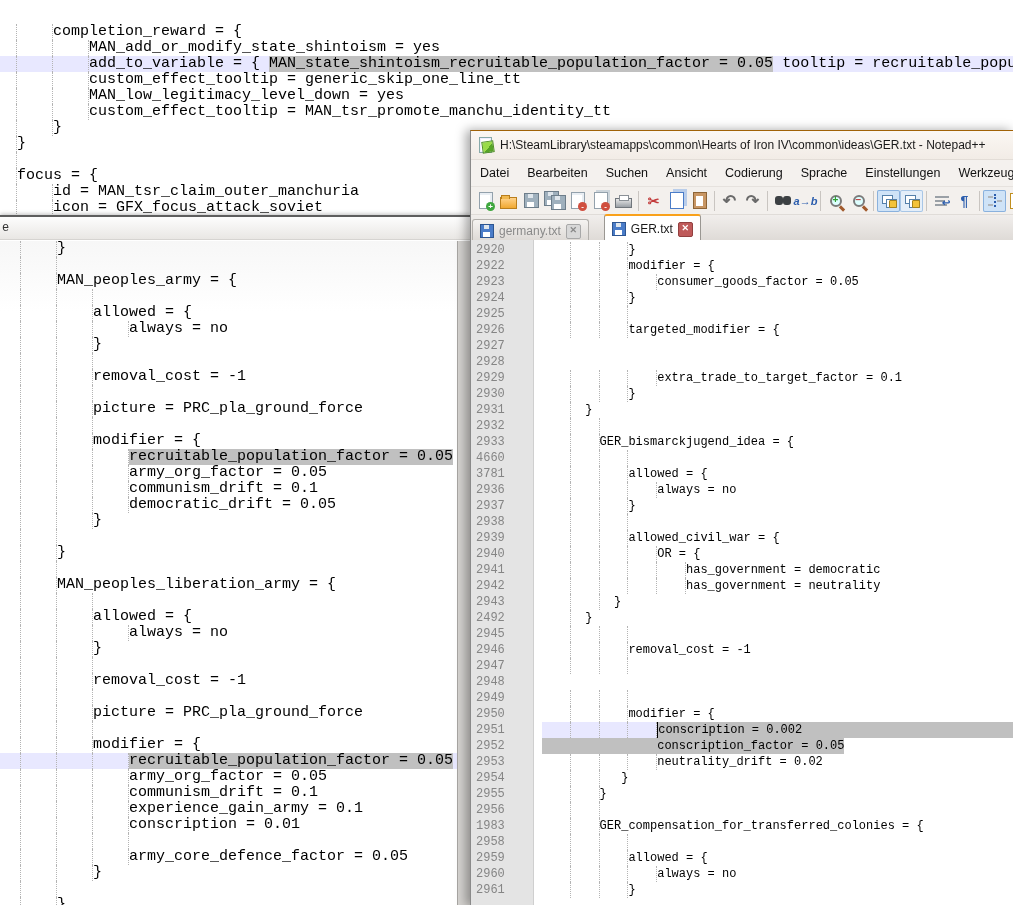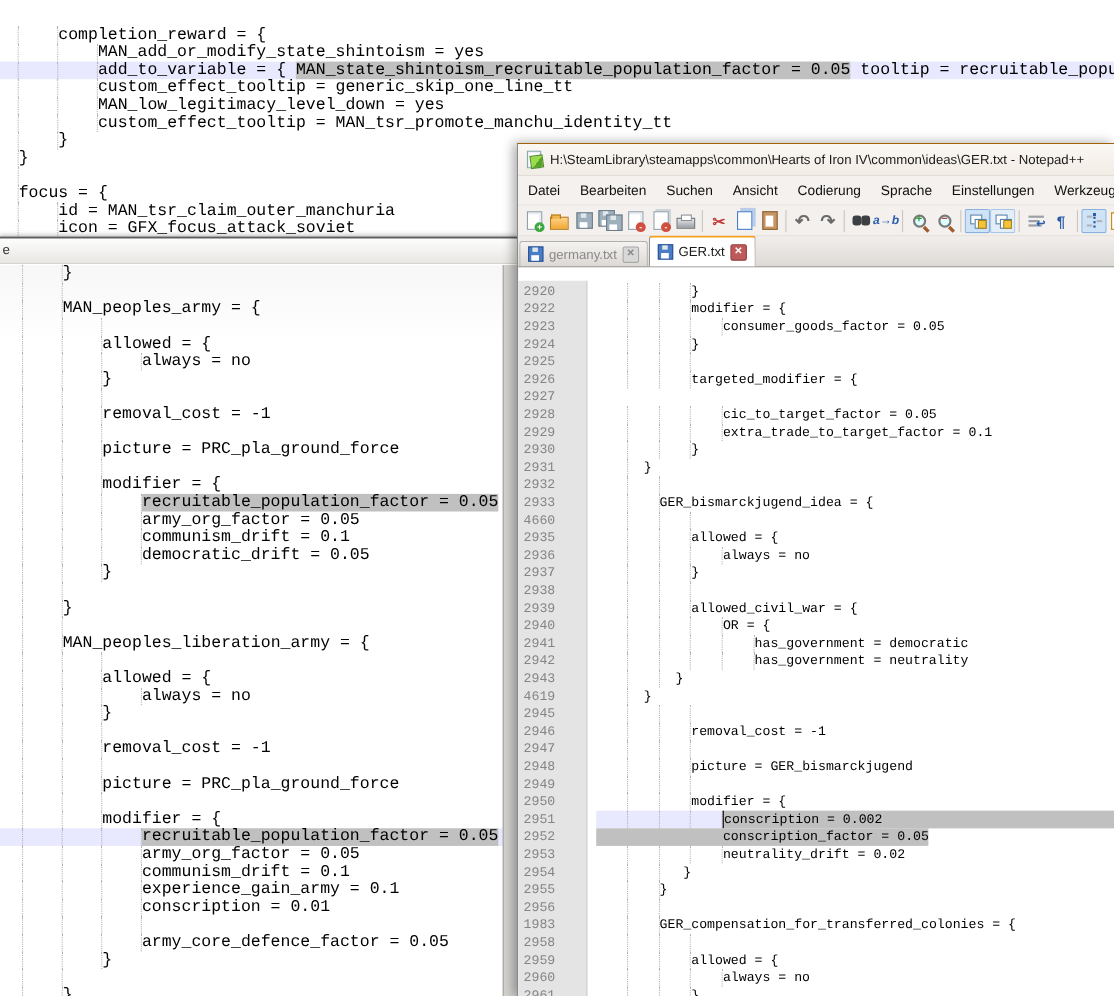--- a/index.html
+++ b/index.html
@@ -85,28 +85,28 @@
   .indentico i:nth-child(4){left:0;top:10px;width:5px;}
   .docmap{width:14px;height:14px;background:#f2c24e;border:1px solid #c08f1f;box-shadow:inset 0 0 0 2px #fff;}
   .binoc{width:16px;height:10px;position:relative;}
   .binoc:before,.binoc:after{content:"";position:absolute;top:0;width:8px;height:9px;background:#3c4043;border-radius:3px;}
   .binoc:before{left:0;} .binoc:after{right:0;}
   .replaceico{font-size:11px;font-weight:bold;color:#2b5dad;font-style:italic;}
   
   .tabbar{height:27px;background:linear-gradient(#f1eeec,#ddd9d5);display:flex;align-items:flex-end;padding-left:1px;
     border-bottom:1px solid #9a9792;}
   .tab{display:flex;align-items:center;gap:5px;height:22px;padding:0 7px;font-size:12px;color:#8a8a8a;
-    background:linear-gradient(#f5f3f1,#dcd8d4);border:1px solid #b3b0ac;border-bottom:none;border-radius:3px 3px 0 0;margin-right:1px;}
+    background:linear-gradient(#f5f3f1,#dcd8d4);border:1px solid #b3b0ac;border-bottom:none;border-radius:3px 3px 0 0;margin-right:15px;}
   .tab.active{height:26px;background:#fff;color:#1a1a1a;border-color:#9a9792;border-top:2px solid #f9a11b;justify-content:center;}
   .tclose{width:13px;height:13px;border-radius:2px;background:#d8d8d8;border:1px solid #a8a8a8;color:#888;
     font-size:9px;line-height:11px;text-align:center;font-weight:bold;}
   .tab.active .tclose{background:#bf5a5a;border-color:#934040;color:#fff;}
   .tab .floppy{width:12px;height:12px;}
   
-  #npp .editor{position:absolute;left:0;top:109px;right:0;bottom:0;background:#fff;overflow:hidden;margin-top:15px;}
+  #npp .editor{position:absolute;left:0;top:109px;right:0;bottom:0;background:#fff;overflow:hidden;}
   .marginbg{position:absolute;left:0;top:0;bottom:0;width:62px;background:#e4e4e4;border-right:1px solid #cfcfcf;}
   #npp .lines{position:absolute;left:0;top:2px;right:0;font-size:12px;}
   #npp .cline .lnum{width:57px;padding-left:5px;color:#858585;flex:none;}
   #npp .cline .foldgap{width:9px;flex:none;}
 </style>
 </head>
 <body>
 
 <div id="win1">
   <div class="lines mono">
@@ -315,41 +315,41 @@
   <div class="editor">
     <div class="marginbg"></div>
     <div class="lines mono">
         <div class="cline"><span class="lnum">2920</span><span class="foldgap"></span><span class="code"><span class="g"></span><span class="g"></span><span class="g"></span><span class="tx">}</span></span></div>
         <div class="cline"><span class="lnum">2922</span><span class="foldgap"></span><span class="code"><span class="g"></span><span class="g"></span><span class="g"></span><span class="tx">modifier = {</span></span></div>
         <div class="cline"><span class="lnum">2923</span><span class="foldgap"></span><span class="code"><span class="g"></span><span class="g"></span><span class="g"></span><span class="g"></span><span class="tx">consumer_goods_factor = 0.05</span></span></div>
         <div class="cline"><span class="lnum">2924</span><span class="foldgap"></span><span class="code"><span class="g"></span><span class="g"></span><span class="g"></span><span class="tx">}</span></span></div>
         <div class="cline"><span class="lnum">2925</span><span class="foldgap"></span><span class="code"><span class="g"></span><span class="g"></span><span class="g"></span></span></div>
         <div class="cline"><span class="lnum">2926</span><span class="foldgap"></span><span class="code"><span class="g"></span><span class="g"></span><span class="g"></span><span class="tx">targeted_modifier = {</span></span></div>
         <div class="cline"><span class="lnum">2927</span><span class="foldgap"></span></div>
-        <div class="cline"><span class="lnum">2928</span><span class="foldgap"></span><span class="code"><span class="g"></span><span class="g"></span><span class="g"></span><span class="g"></span><span class="tx">cic_to_target_factor = 0.05</span></span></div>
+        <div class="cline"><span class="lnum">2928</span><span class="foldgap"></span></div>
         <div class="cline"><span class="lnum">2929</span><span class="foldgap"></span><span class="code"><span class="g"></span><span class="g"></span><span class="g"></span><span class="g"></span><span class="tx">extra_trade_to_target_factor = 0.1</span></span></div>
         <div class="cline"><span class="lnum">2930</span><span class="foldgap"></span><span class="code"><span class="g"></span><span class="g"></span><span class="g"></span><span class="tx">}</span></span></div>
         <div class="cline"><span class="lnum">2931</span><span class="foldgap"></span><span class="code"><span class="g"></span><span class="gr" style="width: 2ch;"></span><span class="tx">}</span></span></div>
         <div class="cline"><span class="lnum">2932</span><span class="foldgap"></span><span class="code"><span class="g"></span><span class="g"></span></span></div>
         <div class="cline"><span class="lnum">2933</span><span class="foldgap"></span><span class="code"><span class="g"></span><span class="g"></span><span class="tx">GER_bismarckjugend_idea = {</span></span></div>
         <div class="cline"><span class="lnum">4660</span><span class="foldgap"></span><span class="code"><span class="g"></span><span class="g"></span><span class="g"></span></span></div>
-        <div class="cline"><span class="lnum">2935</span><span class="foldgap"></span><span class="code"><span class="g"></span><span class="g"></span><span class="g"></span><span class="tx">allowed = {</span></span></div>
+        <div class="cline"><span class="lnum">3781</span><span class="foldgap"></span><span class="code"><span class="g"></span><span class="g"></span><span class="g"></span><span class="tx">allowed = {</span></span></div>
         <div class="cline"><span class="lnum">2936</span><span class="foldgap"></span><span class="code"><span class="g"></span><span class="g"></span><span class="g"></span><span class="g"></span><span class="tx">always = no</span></span></div>
         <div class="cline"><span class="lnum">2937</span><span class="foldgap"></span><span class="code"><span class="g"></span><span class="g"></span><span class="g"></span><span class="tx">}</span></span></div>
         <div class="cline"><span class="lnum">2938</span><span class="foldgap"></span><span class="code"><span class="g"></span><span class="g"></span><span class="g"></span></span></div>
         <div class="cline"><span class="lnum">2939</span><span class="foldgap"></span><span class="code"><span class="g"></span><span class="g"></span><span class="g"></span><span class="tx">allowed_civil_war = {</span></span></div>
         <div class="cline"><span class="lnum">2940</span><span class="foldgap"></span><span class="code"><span class="g"></span><span class="g"></span><span class="g"></span><span class="g"></span><span class="tx">OR = {</span></span></div>
         <div class="cline"><span class="lnum">2941</span><span class="foldgap"></span><span class="code"><span class="g"></span><span class="g"></span><span class="g"></span><span class="g"></span><span class="g"></span><span class="tx">has_government = democratic</span></span></div>
         <div class="cline"><span class="lnum">2942</span><span class="foldgap"></span><span class="code"><span class="g"></span><span class="g"></span><span class="g"></span><span class="g"></span><span class="g"></span><span class="tx">has_government = neutrality</span></span></div>
         <div class="cline"><span class="lnum">2943</span><span class="foldgap"></span><span class="code"><span class="g"></span><span class="g"></span><span class="gr" style="width: 2ch;"></span><span class="tx">}</span></span></div>
-        <div class="cline"><span class="lnum">4619</span><span class="foldgap"></span><span class="code"><span class="g"></span><span class="gr" style="width: 2ch;"></span><span class="tx">}</span></span></div>
+        <div class="cline"><span class="lnum">2492</span><span class="foldgap"></span><span class="code"><span class="g"></span><span class="gr" style="width: 2ch;"></span><span class="tx">}</span></span></div>
         <div class="cline"><span class="lnum">2945</span><span class="foldgap"></span><span class="code"><span class="g"></span><span class="g"></span><span class="g"></span></span></div>
         <div class="cline"><span class="lnum">2946</span><span class="foldgap"></span><span class="code"><span class="g"></span><span class="g"></span><span class="g"></span><span class="tx">removal_cost = -1</span></span></div>
         <div class="cline"><span class="lnum">2947</span><span class="foldgap"></span><span class="code"><span class="g"></span><span class="g"></span><span class="g"></span></span></div>
-        <div class="cline"><span class="lnum">2948</span><span class="foldgap"></span><span class="code"><span class="g"></span><span class="g"></span><span class="g"></span><span class="tx">picture = GER_bismarckjugend</span></span></div>
+        <div class="cline"><span class="lnum">2948</span><span class="foldgap"></span></div>
         <div class="cline"><span class="lnum">2949</span><span class="foldgap"></span><span class="code"><span class="g"></span><span class="g"></span><span class="g"></span></span></div>
         <div class="cline"><span class="lnum">2950</span><span class="foldgap"></span><span class="code"><span class="g"></span><span class="g"></span><span class="g"></span><span class="tx">modifier = {</span></span></div>
         <div class="cline cur"><span class="lnum">2951</span><span class="foldgap"></span><span class="code"><span class="g"></span><span class="g"></span><span class="g"></span><span class="g"></span><span class="sel caret">conscription = 0.002</span><span class="sel fillrest"></span></span></div>
         <div class="cline"><span class="lnum">2952</span><span class="foldgap"></span><span class="code"><span class="sel">                conscription_factor = 0.05</span></span></div>
         <div class="cline"><span class="lnum">2953</span><span class="foldgap"></span><span class="code"><span class="g"></span><span class="g"></span><span class="g"></span><span class="g"></span><span class="tx">neutrality_drift = 0.02</span></span></div>
         <div class="cline"><span class="lnum">2954</span><span class="foldgap"></span><span class="code"><span class="g"></span><span class="g"></span><span class="gr" style="width: 3ch;"></span><span class="tx">}</span></span></div>
         <div class="cline"><span class="lnum">2955</span><span class="foldgap"></span><span class="code"><span class="g"></span><span class="g"></span><span class="tx">}</span></span></div>
         <div class="cline"><span class="lnum">2956</span><span class="foldgap"></span><span class="code"><span class="g"></span><span class="g"></span></span></div>
         <div class="cline"><span class="lnum">1983</span><span class="foldgap"></span><span class="code"><span class="g"></span><span class="g"></span><span class="tx">GER_compensation_for_transferred_colonies = {</span></span></div>
         <div class="cline"><span class="lnum">2958</span><span class="foldgap"></span><span class="code"><span class="g"></span><span class="g"></span><span class="g"></span></span></div>

